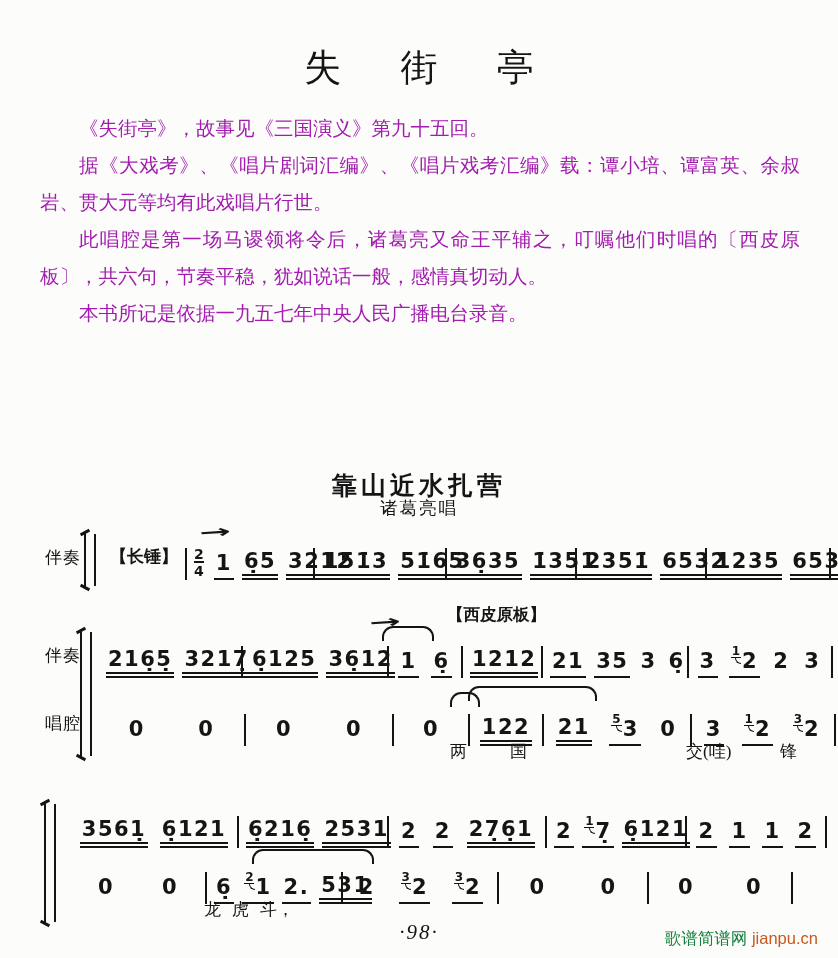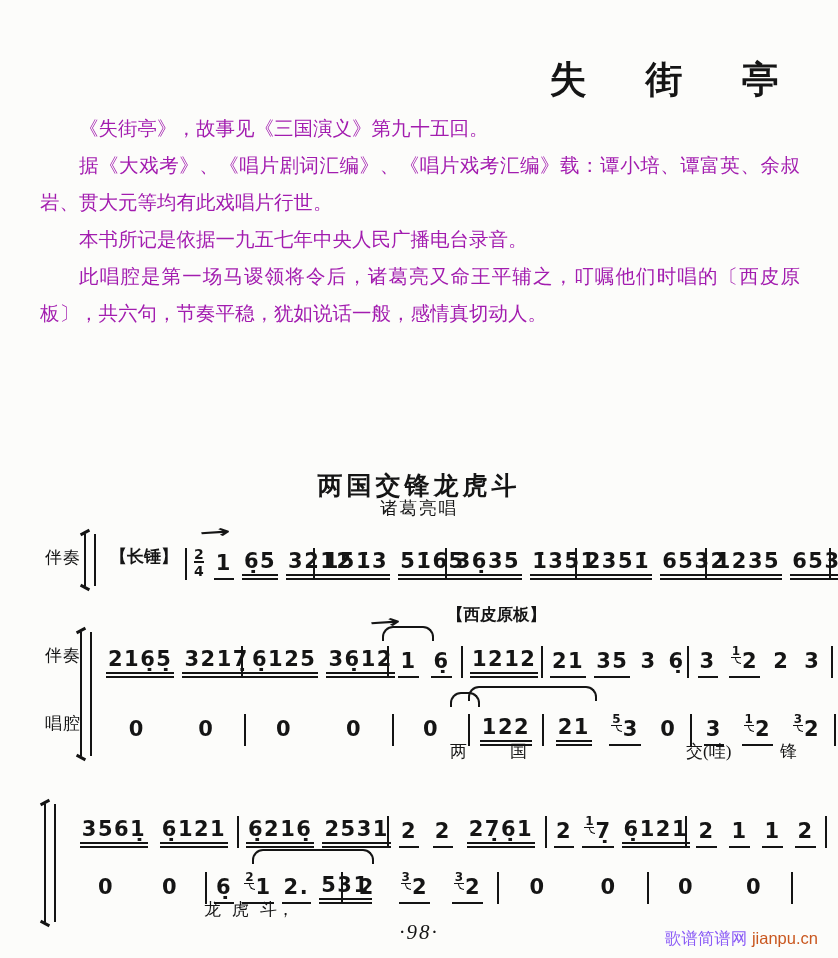--- a/index.html
+++ b/index.html
@@ -1,19 +1,19 @@
 <!DOCTYPE html>
 <html><head>
 <meta charset="utf-8">
 <style>
   html,body{margin:0;padding:0;background:#e8e8e6;}
   .page{position:relative;width:838px;height:958px;margin:0 auto;background:#fcfcfa;color:#151515;overflow:hidden;}
   
-  .title{position:absolute;top:30px;left:0;width:100%;text-align:right;
-         font-family:"Liberation Serif",serif;font-weight:700;font-size:37px;
+  .title{position:absolute;top:18px;left:0;width:100%;text-align:center;
+         font-family:"Liberation Serif",serif;font-weight:400;font-size:37px;
          letter-spacing:1.6em;padding-left:1.6em;box-sizing:border-box;}
   .intro{position:absolute;top:110px;left:40px;width:760px;
          font-family:Liberation Sans, sans-serif;font-size:19.5px;line-height:37px;
          text-align:justify;color:#a21caf;}
   .intro p{margin:0;text-indent:2em;}
   .section-title{position:absolute;top:448px;left:0;width:100%;text-align:center;
          font-family:"Liberation Serif",serif;font-weight:700;font-size:25px;letter-spacing:4px;}
   .singer{position:absolute;top:496px;left:0;width:100%;text-align:center;
          font-family:"Liberation Serif",serif;font-size:17.5px;letter-spacing:2px;}
   
@@ -44,37 +44,37 @@
   .arrowmark{position:absolute;font-family:"DejaVu Sans",sans-serif;font-size:18px;font-weight:700;
          transform:scaleX(2.1) rotate(-8deg);transform-origin:left bottom;line-height:1;}
   .lyric{position:absolute;top:36px;font-family:"Liberation Serif",serif;font-size:17px;white-space:nowrap;}
   .sysbracket{position:absolute;width:8px;border-left:2.5px solid #141414;border-right:2.5px solid #141414;}
   .sysbracket::before{content:"";position:absolute;top:-3px;left:-6px;width:10px;height:3px;background:#141414;transform:rotate(-28deg);}
   .sysbracket::after{content:"";position:absolute;bottom:-3px;left:-6px;width:10px;height:3px;background:#141414;transform:rotate(28deg);}
   
   .pagenum{position:absolute;top:920px;left:0;width:100%;text-align:center;
          font-family:"Liberation Serif",serif;font-style:italic;font-size:21px;letter-spacing:2px;}
   .watermark{position:absolute;top:928px;right:20px;font-size:16.5px;font-family:"Liberation Sans",sans-serif;}
-  .wm-cn{color:#8b5cf6;}
+  .wm-cn{color:#15803d;}
   .wm-site{color:#c9571f;}
 </style>
 </head>
 <body>
 
 <div class="page">
   <h1 class="title">失街亭</h1>
 
   <div class="intro">
     <p>《失街亭》，故事见《三国演义》第九十五回。</p>
     <p>据《大戏考》、《唱片剧词汇编》、《唱片戏考汇编》载：谭小培、谭富英、余叔岩、贯大元等均有此戏唱片行世。</p>
+    <p>此唱腔是第一场马谡领将令后，诸葛亮又命王平辅之，叮嘱他们时唱的〔西皮原板〕，共六句，节奏平稳，犹如说话一般，感情真切动人。</p>
     <p>本书所记是依据一九五七年中央人民广播电台录音。</p>
-    <p>此唱腔是第一场马谡领将令后，诸葛亮又命王平辅之，叮嘱他们时唱的〔西皮原板〕，共六句，节奏平稳，犹如说话一般，感情真切动人。</p>
   </div>
 
-  <h2 class="section-title">两国交锋龙虎斗</h2>
+  <h2 class="section-title">靠山近水扎营</h2>
   <div class="singer">诸葛亮唱</div>
 
   <div id="score-area">
       <div class="sysbracket" style="left: 84px; top: 2px; height: 52px;"></div>
       <div class="sline" style="top: 6px;">
         <span class="plabel" style="left: 45px;">伴奏</span>
         <div class="cells" style="left: 96px;">
           <span class="tag">【长锤】</span>
           <span class="barline"></span>
           <span class="tsig">

